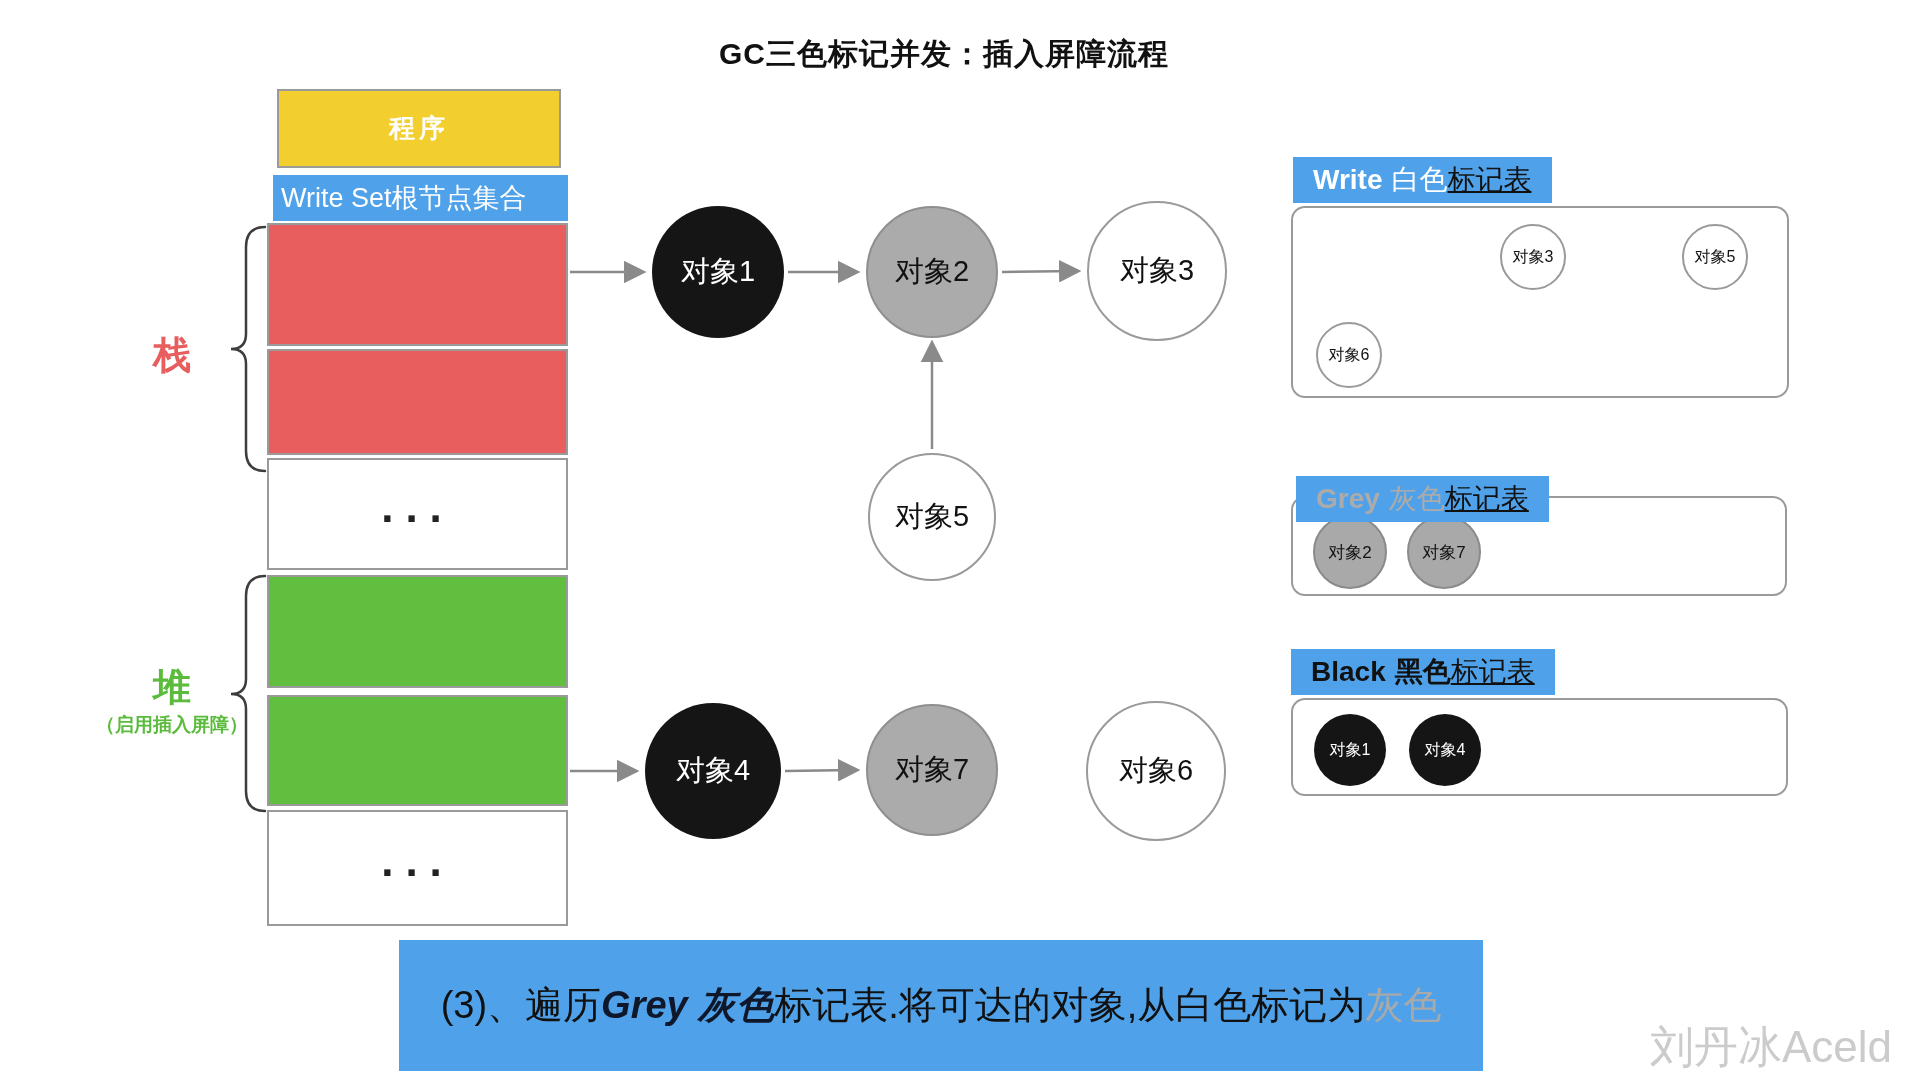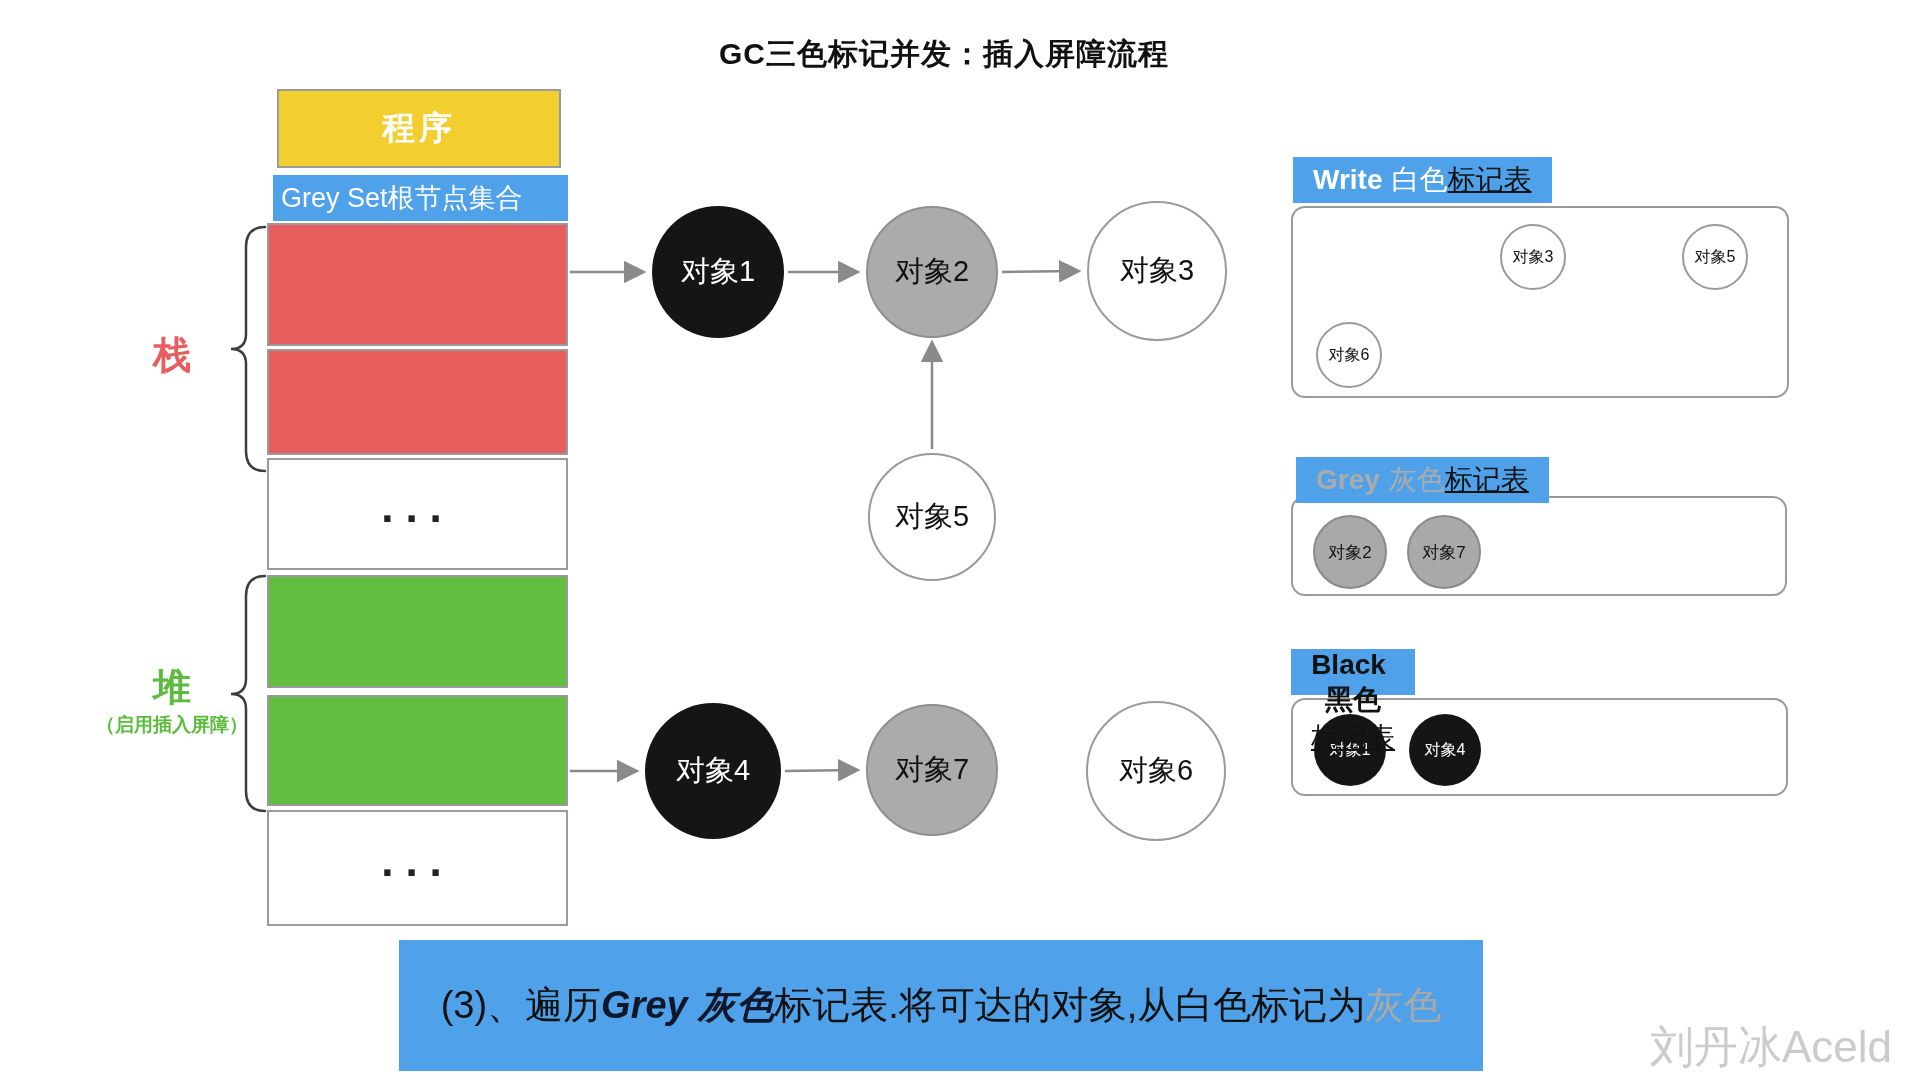--- a/index.html
+++ b/index.html
@@ -6,21 +6,21 @@
   .canvas {
     position:relative; width:1920px; height:1080px; background:#ffffff;
     font-family:"Liberation Sans","DejaVu Sans",sans-serif; overflow:hidden; color:#111;margin-left:32px;
   }
   .abs { position:absolute; box-sizing:border-box; }
   .title { left:560px; top:34px; width:704px; text-align:center; font-size:30px; font-weight:700; letter-spacing:1px; }
   .overlay { left:0; top:0; width:1920px; height:1080px; z-index:1; pointer-events:none; }
 
   
   .membox { border:2px solid #9a9a9a; display:flex; align-items:center; justify-content:center; z-index:2; }
-  .program { left:245px; top:89px; width:284px; height:79px; background:#F2CF2F; color:#fff; font-weight:700; font-size:33px; letter-spacing:4px; }
+  .program { left:245px; top:89px; width:284px; height:79px; background:#F2CF2F; color:#fff; font-weight:700; font-size:26px; letter-spacing:4px; }
   .rootset { left:241px; top:175px; width:295px; height:46px; background:#4FA2E9; color:#fff; font-size:27px; justify-content:flex-start; padding-left:8px; border:none; }
   .redbox   { background:#E85E5E; }
   .greenbox { background:#62BE3E; }
   .dotsbox  { background:#fff; font-size:44px; font-weight:700; letter-spacing:12px; color:#222; padding-bottom:14px; }
   .red1   { left:235px; top:223px; width:301px; height:123px; }
   .red2   { left:235px; top:349px; width:301px; height:106px; }
   .dots1  { left:235px; top:458px; width:301px; height:112px; }
   .green1 { left:235px; top:575px; width:301px; height:113px; }
   .green2 { left:235px; top:695px; width:301px; height:111px; }
   .dots2  { left:235px; top:810px; width:301px; height:116px; }
@@ -48,22 +48,22 @@
   .white-hdr .t-en, .white-hdr .t-cn { color:#fff; }
   .grey-hdr  .t-en, .grey-hdr  .t-cn { color:#ababab; }
   .black-hdr .t-en, .black-hdr .t-cn { color:#111; font-weight:700; }
   .black-hdr .t-cn { margin-right:0; }
   .t-suffix { color:#111;text-decoration:underline; }
   .tbody { border:2px solid #9a9a9a; border-radius:14px; background:#fff; z-index:2; }
   .white-tbl { left:1259px; top:206px; width:498px; height:192px; }
   .grey-tbl  { left:1259px; top:496px; width:496px; height:100px; }
   .black-tbl { left:1259px; top:698px; width:497px; height:98px;  }
   .white-hdr-pos { left:1261px; top:157px; }
-  .grey-hdr-pos  { left:1264px; top:457px; }
-  .black-hdr-pos { left:1259px; top:649px;flex-direction:column; }
+  .grey-hdr-pos  { left:1264px; top:476px; }
+  .black-hdr-pos { left:1259px; top:649px; }
   .mini { position:absolute; border-radius:50%; display:flex; align-items:center; justify-content:center; box-sizing:border-box; font-size:16px; }
   .mini-white { background:#fff; border:2px solid #9a9a9a; color:#111; }
   .mini-grey  { background:#A9A9A9; border:2px solid #8a8a8a; color:#111; }
   .mini-black { background:#151515; color:#fff; }
   .w-c1 { left:207px; top:16px;  width:66px; height:66px; }
   .w-c2 { left:389px; top:16px;  width:66px; height:66px; }
   .w-c3 { left:23px;  top:114px; width:66px; height:66px; }
   .g-c1 { left:20px;  top:17px;  width:74px; height:74px; font-size:17px; }
   .g-c2 { left:114px; top:17px;  width:74px; height:74px; font-size:17px; }
   .b-c1 { left:21px;  top:14px;  width:72px; height:72px; }
@@ -96,21 +96,21 @@
     <path d="M 233 576 Q 214 576 214 596 L 214 679 Q 214 694 199 694 Q 214 694 214 709 L 214 791 Q 214 811 233 811" fill="none" stroke="#3d3d3d" stroke-width="2.5" stroke-linecap="round"></path>
     <path d="M 538 272 L 610 272" stroke="#8a8a8a" stroke-width="2.5" marker-end="url(#arrow)"></path>
     <path d="M 756 272 L 824 272" stroke="#8a8a8a" stroke-width="2.5" marker-end="url(#arrow)"></path>
     <path d="M 970 272 L 1045 271" stroke="#8a8a8a" stroke-width="2.5" marker-end="url(#arrow)"></path>
     <path d="M 900 449 L 900 344" stroke="#8a8a8a" stroke-width="2.5" marker-end="url(#arrow)"></path>
     <path d="M 538 771 L 603 771" stroke="#8a8a8a" stroke-width="2.5" marker-end="url(#arrow)"></path>
     <path d="M 753 771 L 824 770" stroke="#8a8a8a" stroke-width="2.5" marker-end="url(#arrow)"></path>
   </svg>
 
   <div class="abs membox program">程序</div>
-  <div class="abs membox rootset">Grey Set根节点集合</div>
+  <div class="abs membox rootset">Write Set根节点集合</div>
   <div class="abs membox redbox red1"></div>
   <div class="abs membox redbox red2"></div>
   <div class="abs membox dotsbox dots1">...</div>
   <div class="abs membox greenbox green1"></div>
   <div class="abs membox greenbox green2"></div>
   <div class="abs membox dotsbox dots2">...</div>
 
   <div class="abs stack-label">栈</div>
   <div class="abs heap-label">堆</div>
   <div class="abs heap-note">（启用插入屏障）</div>

